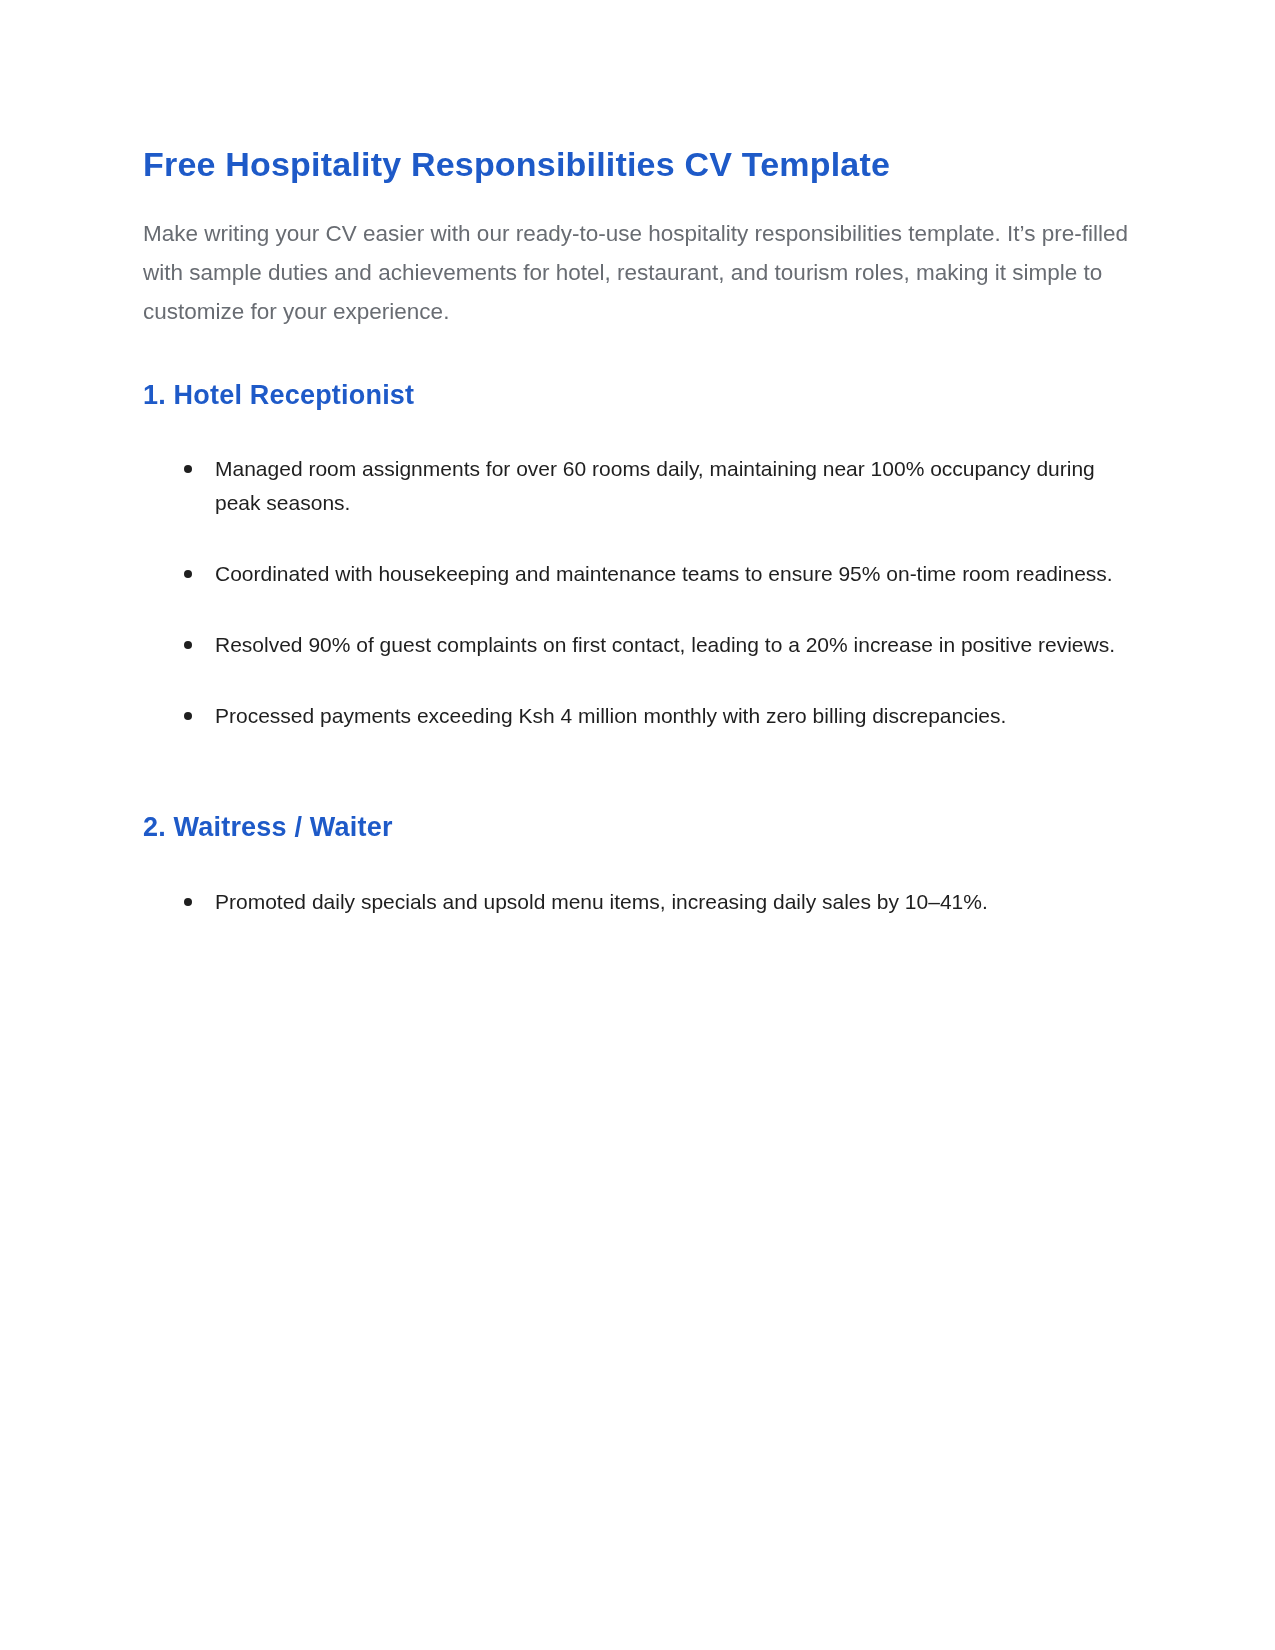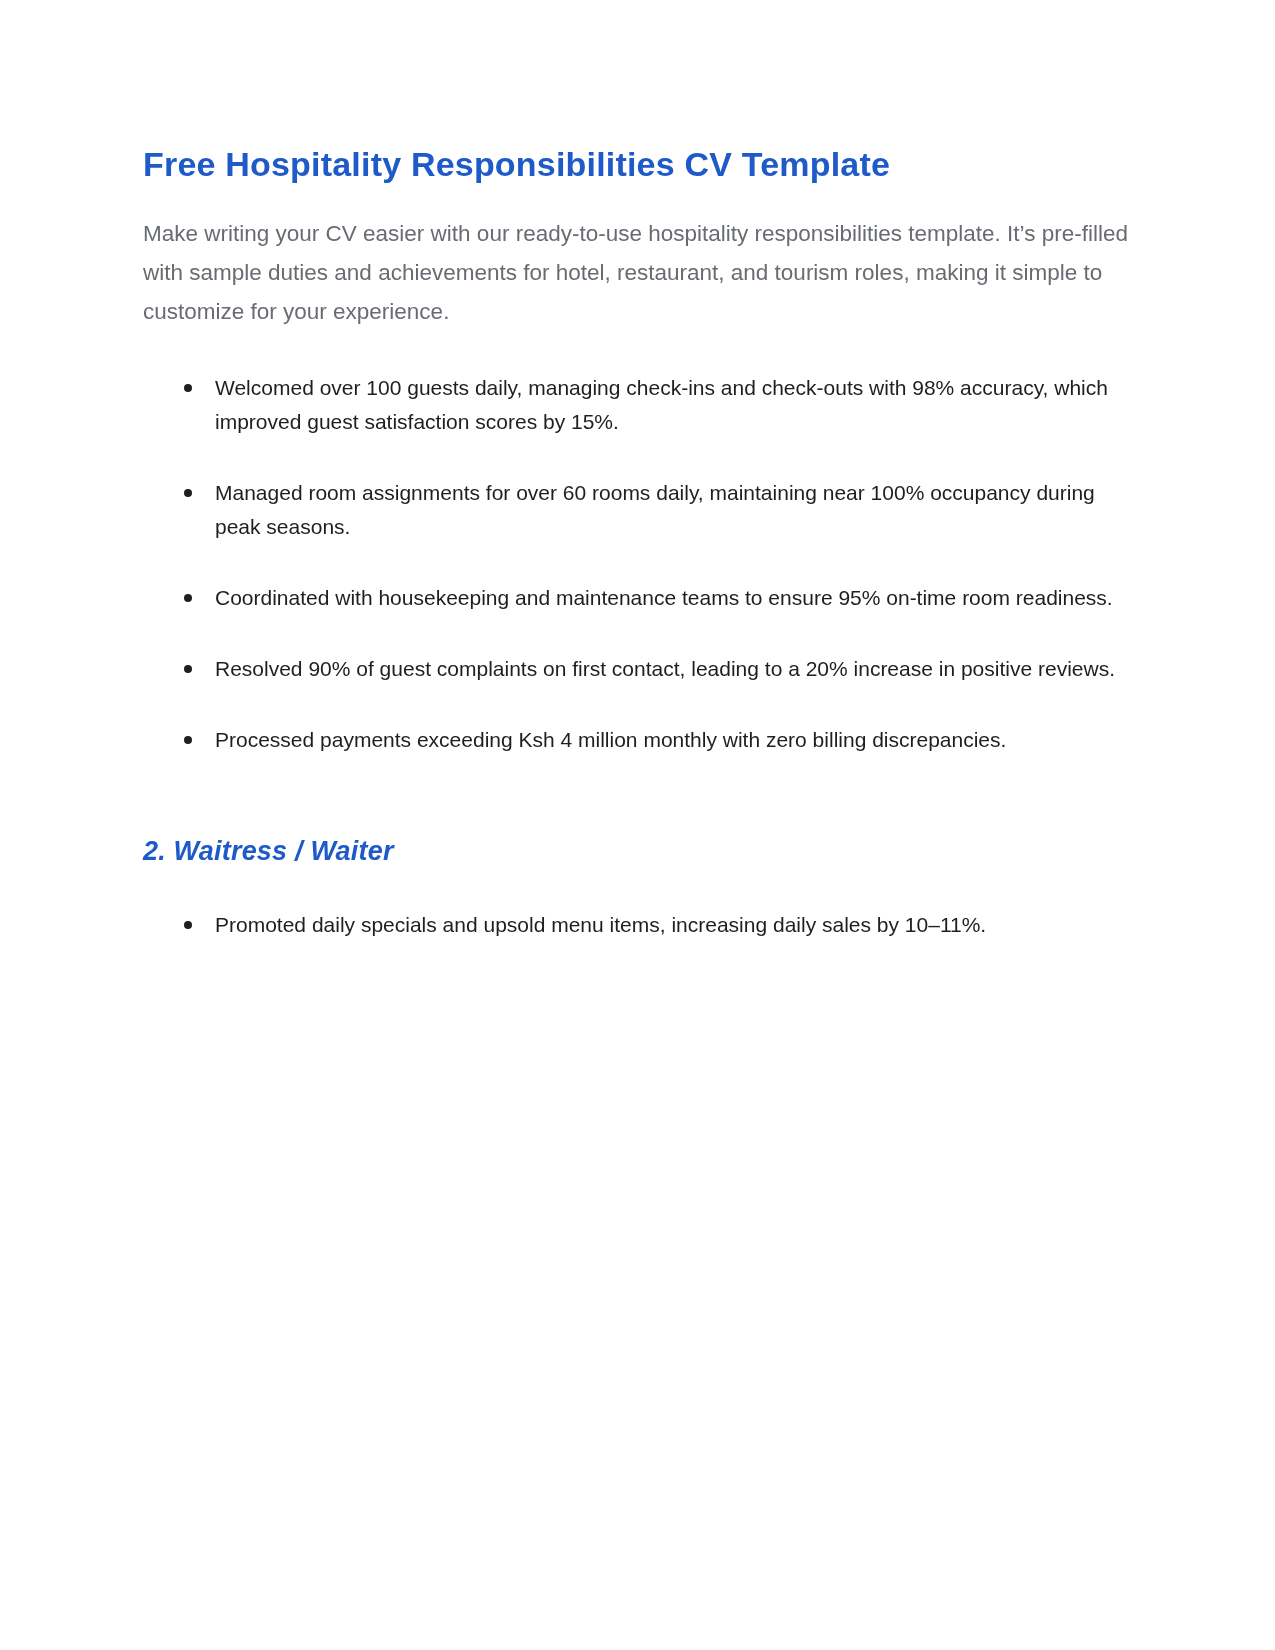--- a/index.html
+++ b/index.html
@@ -36,21 +36,20 @@
   section.doc-section h2 {
     margin: 48px 0 0 0;
     font-size: 27px;
     line-height: 1.25;
     font-weight: 700;
     letter-spacing: 0.2px;
     color: var(--accent, #1e5ac8);
   }
   section.doc-section.second h2 {
     margin-top: 78px;
-    font-style: italic;
   }
   ul.bullet-list {
     list-style: none;
     margin: 40px 0 0 0;
     padding: 0;
   }
   ul.bullet-list li {
     position: relative;
     padding-left: 72px;
     margin: 0 0 37px 0;
@@ -72,29 +71,29 @@
 </head>
 <body>
 
 <div class="page">
 
   <h1 class="doc-title">Free Hospitality Responsibilities CV Template</h1>
 
   <p class="intro">Make writing your CV easier with our ready-to-use hospitality responsibilities template. It’s pre-filled with sample duties and achievements for hotel, restaurant, and tourism roles, making it simple to customize for your experience.</p>
 
   <section class="doc-section first">
+    <h2>1. Hotel Receptionist</h2>
     <ul class="bullet-list">
-      <li>Welcomed over 100 guests daily, managing check-ins and check-outs with 98% accuracy, which improved guest satisfaction scores by 15%.</li>
       <li>Managed room assignments for over 60 rooms daily, maintaining near 100% occupancy during peak seasons.</li>
       <li>Coordinated with housekeeping and maintenance teams to ensure 95% on-time room readiness.</li>
       <li>Resolved 90% of guest complaints on first contact, leading to a 20% increase in positive reviews.</li>
       <li>Processed payments exceeding Ksh 4 million monthly with zero billing discrepancies.</li>
     </ul>
   </section>
 
   <section class="doc-section second">
     <h2>2. Waitress / Waiter</h2>
     <ul class="bullet-list">
-      <li>Promoted daily specials and upsold menu items, increasing daily sales by 10–11%.</li>
+      <li>Promoted daily specials and upsold menu items, increasing daily sales by 10–41%.</li>
     </ul>
   </section>
 
 </div>
 
 </body></html>

